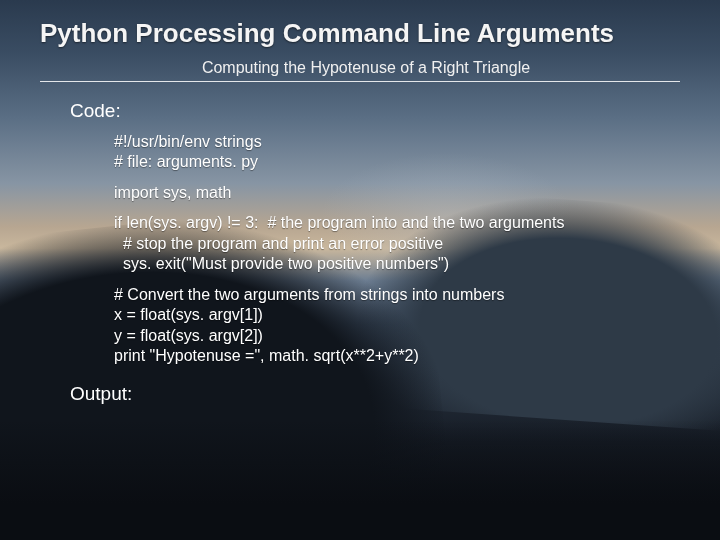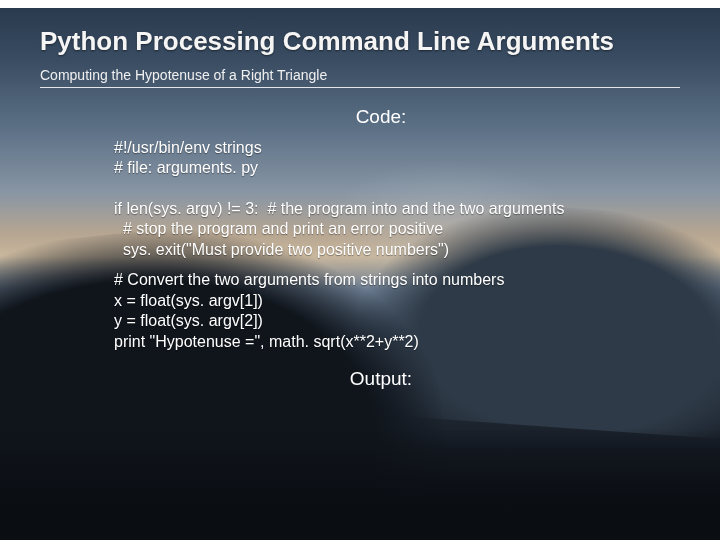--- a/index.html
+++ b/index.html
@@ -58,46 +58,45 @@
     left: 0; right: 0; bottom: 0;
     height: 120px;
     background: linear-gradient(to bottom, rgba(10,13,18,0) 0%, #0a0d12 70%);
     pointer-events: none;
   }
 
   .content {
     position: relative;
     z-index: 2;
     padding: 18px 28px 0 40px;
-    margin-top: 8px;
   }
   h1.title {
     margin: 0 0 10px 0;
     font-size: 26px;
     font-weight: bold;
     color: #f5f5f5;
     text-shadow: 0 1px 2px rgba(0,0,0,0.5);
     white-space: nowrap;
   }
   .subtitle {
-    font-size: 14px;
+    font-size: 16px;
     margin: 0 0 4px 0;
     color: #f0f0f0;
+    text-align: center;
   }
   .hr {
     border: none;
     border-top: 1px solid rgba(255,255,255,0.85);
     margin: 2px 0 18px 0;
     width: 640px;
   }
   .section-label {
     font-size: 19px;
     margin: 0 0 10px 0;
     color: #ffffff;
-    text-align: center;
   }
   .code-block, .output-block {
     margin-left: 44px;
     font-size: 16px;
     line-height: 1.28;
     color: #ffffff;
     white-space: pre;
     font-family: Arial, Helvetica, sans-serif;
     text-shadow: 0 1px 1px rgba(0,0,0,0.4);
   }
@@ -116,20 +115,21 @@
   <div class="content">
     <h1 class="title">Python Processing Command Line Arguments</h1>
     <div class="subtitle">Computing the Hypotenuse of a Right Triangle</div>
     <hr class="hr">
 
     <div class="lvl1">
       <div class="section-label">Code:</div>
       <div class="code-block"><span>#!/usr/bin/env strings</span>
 <span># file: arguments. py</span></div>
       <div class="spacer-sm"></div>
+      <div class="code-block"><span>import sys, math</span></div>
       <div class="spacer-sm"></div>
       <div class="code-block"><span>if len(sys. argv) != 3:  # the program into and the two arguments</span>
 <span>  # stop the program and print an error positive</span>
 <span>  sys. exit("Must provide two positive numbers")</span></div>
       <div class="spacer-sm"></div>
       <div class="code-block"><span># Convert the two arguments from strings into numbers</span>
 <span>x = float(sys. argv[1])</span>
 <span>y = float(sys. argv[2])</span>
 <span>print "Hypotenuse =", math. sqrt(x**2+y**2)</span></div>
 

